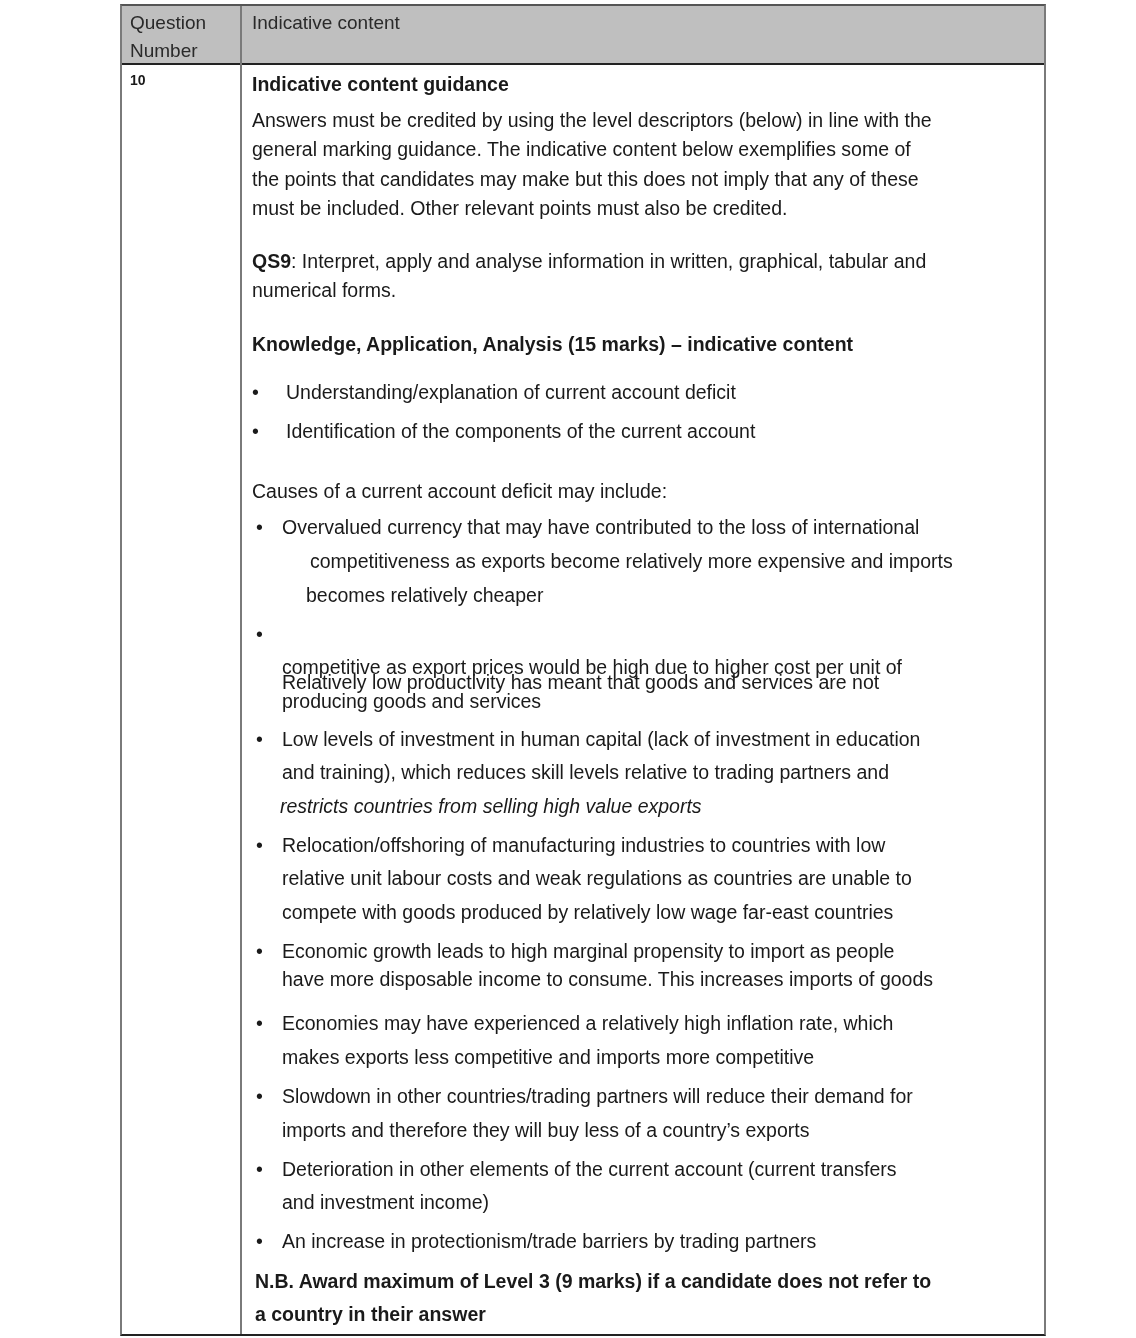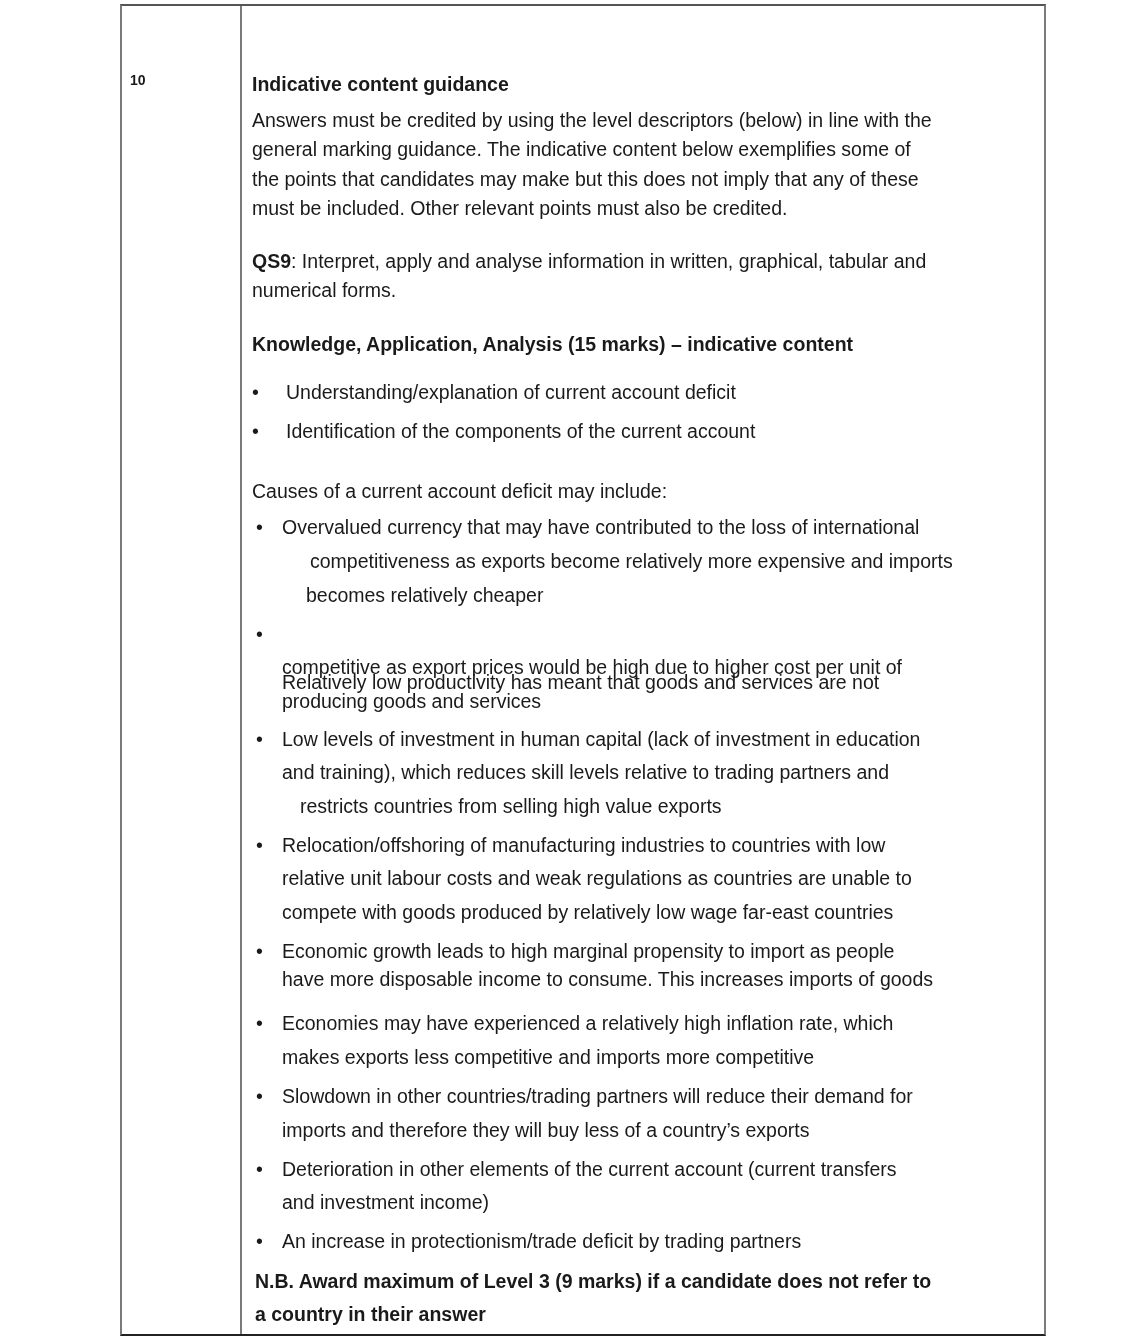--- a/index.html
+++ b/index.html
@@ -17,20 +17,27 @@
     .t { position: absolute; left: 0; white-space: nowrap; line-height: 29px; }
     .b { font-weight: bold; }
     .bul { position: absolute; left: 0; line-height: 33px; }
     .bul .dot { position: absolute; left: 4px; top: 0; }
     .bul .txt { position: absolute; white-space: nowrap; }
   </style>
 </head>
 <body>
 
 <div class="table">
+  <div class="header">
+    <div class="h-q">
+      <div>Question</div>
+      <div>Number</div>
+    </div>
+    <div class="h-c">Indicative content</div>
+  </div>
   <div class="col-div"></div>
 
   <div class="qnum">10</div>
 
   <div class="content">
     <div class="t b" style="top:64px;">Indicative content guidance</div>
     <div class="t" style="top:100px;">Answers must be credited by using the level descriptors (below) in line with the</div>
     <div class="t" style="top:129px;">general marking guidance. The indicative content below exemplifies some of</div>
     <div class="t" style="top:159px;">the points that candidates may make but this does not imply that any of these</div>
     <div class="t" style="top:188px;">must be included. Other relevant points must also be credited.</div>
@@ -58,21 +65,21 @@
     <div class="bul" style="top:612px;">
       <span class="dot">•</span>
       <span class="txt" style="left:30px; top:0;margin-top:48px;">Relatively low productivity has meant that goods and services are not</span>
       <span class="txt" style="left:30px; top:33px;">competitive as export prices would be high due to higher cost per unit of</span>
       <span class="txt" style="left:30px; top:67px;">producing goods and services</span>
     </div>
     <div class="bul" style="top:717px;">
       <span class="dot">•</span>
       <span class="txt" style="left:30px; top:0;">Low levels of investment in human capital (lack of investment in education</span>
       <span class="txt" style="left:30px; top:33px;">and training), which reduces skill levels relative to trading partners and</span>
-      <span class="txt" style="left:48px; top:67px;">restricts countries from selling high value exports</span>
+      <span class="txt" style="left:28px; top:67px;font-style:italic;">restricts countries from selling high value exports</span>
     </div>
     <div class="bul" style="top:823px;">
       <span class="dot">•</span>
       <span class="txt" style="left:30px; top:0;">Relocation/offshoring of manufacturing industries to countries with low</span>
       <span class="txt" style="left:30px; top:33px;">relative unit labour costs and weak regulations as countries are unable to</span>
       <span class="txt" style="left:30px; top:67px;">compete with goods produced by relatively low wage far-east countries</span>
     </div>
     <div class="bul" style="top:929px;">
       <span class="dot">•</span>
       <span class="txt" style="left:30px; top:0;">Economic growth leads to high marginal propensity to import as people</span>
@@ -88,19 +95,19 @@
       <span class="txt" style="left:30px; top:0;">Slowdown in other countries/trading partners will reduce their demand for</span>
       <span class="txt" style="left:30px; top:34px;">imports and therefore they will buy less of a country’s exports</span>
     </div>
     <div class="bul" style="top:1147px;">
       <span class="dot">•</span>
       <span class="txt" style="left:30px; top:0;">Deterioration in other elements of the current account (current transfers</span>
       <span class="txt" style="left:30px; top:33px;">and investment income)</span>
     </div>
     <div class="bul" style="top:1219px;">
       <span class="dot">•</span>
-      <span class="txt" style="left:30px; top:0;">An increase in protectionism/trade deficit by trading partners</span>
+      <span class="txt" style="left:30px; top:0;">An increase in protectionism/trade barriers by trading partners</span>
     </div>
 
     <div class="t b" style="top:1259px; left:3px; line-height:33px;">N.B. Award maximum of Level 3 (9 marks) if a candidate does not refer to</div>
     <div class="t b" style="top:1292px; left:3px; line-height:33px;">a country in their answer</div>
   </div>
 </div>
 
 </body></html>

